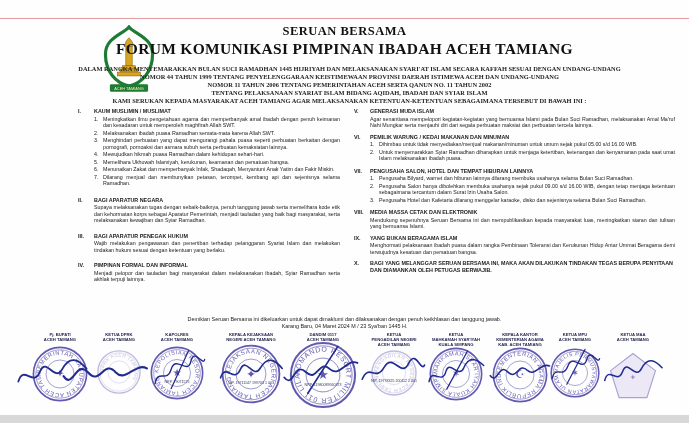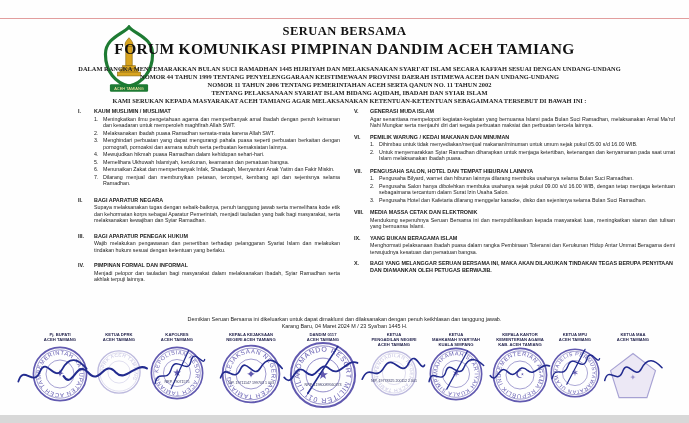--- a/index.html
+++ b/index.html
@@ -52,21 +52,21 @@
       <rect x="40" y="64" width="20" height="5" fill="#d9a41e" stroke="#8a6a10" stroke-width="1"></rect>
       <rect x="36" y="69" width="28" height="5" fill="#d9a41e" stroke="#8a6a10" stroke-width="1"></rect>
       <rect x="32" y="74" width="36" height="6" fill="#d9a41e" stroke="#8a6a10" stroke-width="1"></rect>
       <rect x="20" y="93" width="60" height="12" rx="2" fill="#1e7b33"></rect>
       <text x="50" y="101.5" text-anchor="middle" font-size="6.2" fill="#ffe9a8" font-family="Liberation Sans, sans-serif">ACEH TAMIANG</text>
     </svg>
   </div>
 
   <div class="titles">
     <div class="t1">SERUAN BERSAMA</div>
-    <div class="t2">FORUM KOMUNIKASI PIMPINAN DANDIM ACEH TAMIANG</div>
+    <div class="t2">FORUM KOMUNIKASI PIMPINAN IBADAH ACEH TAMIANG</div>
   </div>
 
   <div class="preamble" id="preamble">
       <div>DALAM RANGKA MENYEMARAKKAN BULAN SUCI RAMADHAN 1445 HIJRIYAH DAN MELAKSANAKAN SYARI'AT ISLAM SECARA KAFFAH SESUAI DENGAN UNDANG-UNDANG</div>
       <div>NOMOR 44 TAHUN 1999 TENTANG PENYELENGGARAAN KEISTIMEWAAN PROVINSI DAERAH ISTIMEWA ACEH DAN UNDANG-UNDANG</div>
       <div>NOMOR 11 TAHUN 2006 TENTANG PEMERINTAHAN ACEH SERTA QANUN NO. 11 TAHUN 2002</div>
       <div>TENTANG PELAKSANAAN SYARIAT ISLAM BIDANG AQIDAH, IBADAH DAN SYIAR ISLAM</div>
       <div>KAMI SERUKAN KEPADA MASYARAKAT ACEH TAMIANG AGAR MELAKSANAKAN KETENTUAN-KETENTUAN SEBAGAIMANA TERSEBUT DI BAWAH INI :</div>
     </div>
 

